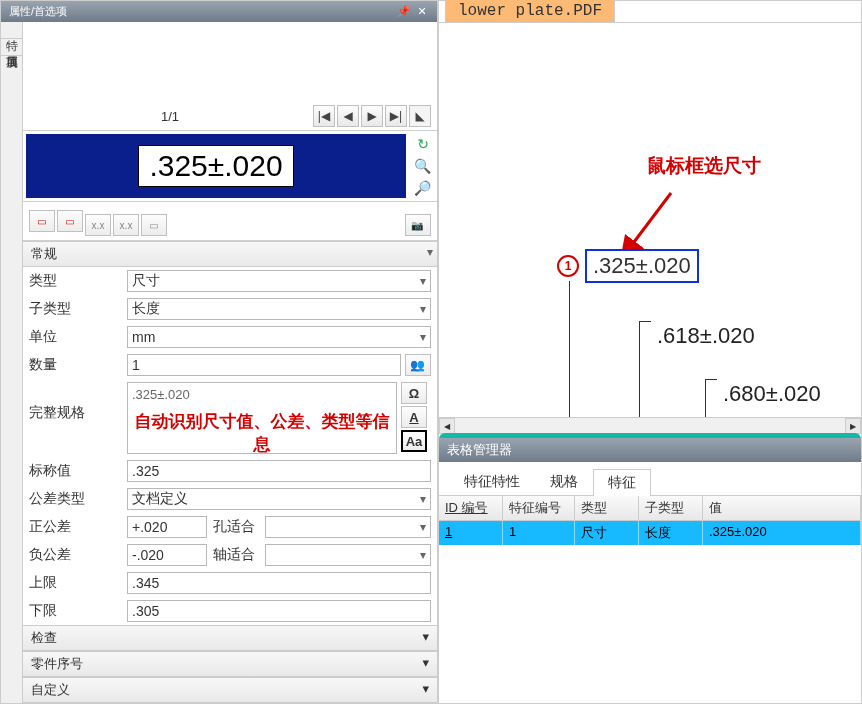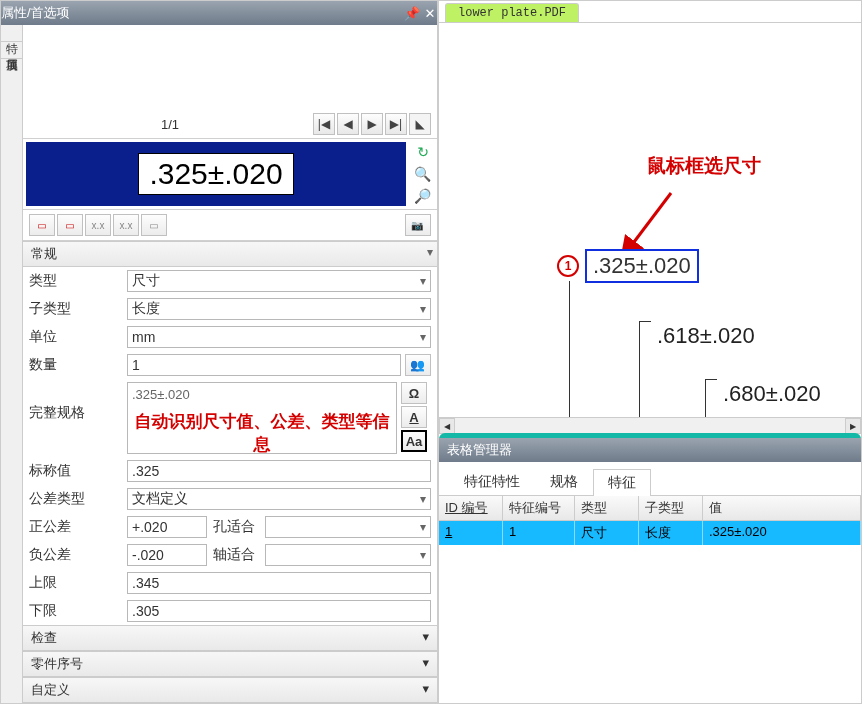--- a/index.html
+++ b/index.html
@@ -2,21 +2,21 @@
 <html><head>
 <meta charset="utf-8">
 <style>
 * { box-sizing: border-box; margin: 0; padding: 0; font-family: "Microsoft YaHei", Arial, sans-serif; }
 body { width: 862px; height: 704px; background: #fff; font-size: 13px; color: #333; position: relative; overflow: hidden; }
 
 .main-layout { display: flex; height: 100%; }
 
 
 .left-panel { width: 438px; border: 1px solid #ccc; display: flex; flex-direction: column; }
-.panel-header { background: linear-gradient(#9aa4b0, #6f7b8a); color: #fff; padding: 3px 0; font-size: 13px; display: flex; align-items: center; justify-content: space-between; }
+.panel-header { background: linear-gradient(#9aa4b0, #6f7b8a); color: #fff; padding: 3px 8px; font-size: 11px; display: flex; align-items: center; justify-content: space-between; }
 .panel-header-right { display: flex; gap: 4px; }
 .pin-icon { width: 14px; height: 14px; display: flex; align-items: center; justify-content: center; }
 
 .side-tabs { width: 22px; display: flex; flex-direction: column; border-right: 1px solid #ccc; background: #f0f0f0; }
 .side-tab { writing-mode: vertical-rl; padding: 8px 2px; font-size: 12px; border-bottom: 1px solid #ccc; text-align: center; }
 
 .left-body { display: flex; flex: 1; }
 .left-content { flex: 1; display: flex; flex-direction: column; justify-content: flex-end; }
 
 
@@ -27,21 +27,21 @@
 
 
 .preview-row { display: flex; align-items: stretch; border-bottom: 1px solid #d0d0d0; }
 .preview-box { flex: 1; background: #0a1f8b; display: flex; align-items: center; justify-content: center; border: 1px solid #0a1f8b; margin: 3px; position: relative; height: 64px; }
 .preview-inner { background: #fff; border: 1px solid #000; padding: 3px 10px; color: #000; font-size: 30px; font-family: Arial; }
 .preview-tools { width: 28px; display: flex; flex-direction: column; align-items: center; justify-content: space-around; padding: 2px 0; }
 .tool-icon { width: 20px; height: 20px; display: flex; align-items: center; justify-content: center; font-size: 14px; color: #2a5; }
 
 .toolbar-row { display: flex; align-items: center; padding: 4px 6px; border-bottom: 1px solid #d0d0d0; gap: 2px; }
 .tb-icon { width: 26px; height: 22px; border: 1px solid #c0c0c0; background: linear-gradient(#fdfdfd,#ececec); display: flex; align-items: center; justify-content: center; font-size: 10px; color: #c00; }
-.tb-icon.gray { color: #888; }
+.tb-icon.gray { color: #888; margin-top: 8px; }
 .tb-spacer { flex: 1; }
 
 
 .section-head { background: linear-gradient(#f7f7f7,#e9e9e9); border-top: 1px solid #ccc; border-bottom: 1px solid #ccc; padding: 3px 8px; font-size: 13px; }
 
 
 .form-row { display: flex; align-items: center; padding: 3px 6px; }
 .form-label { width: 98px; font-size: 14px; }
 .form-label2 { width: 52px; font-size: 14px; }
 .form-input { flex: 1; border: 1px solid #b8b8b8; background: #fff; padding: 2px 4px; font-size: 14px; height: 22px; display: flex; align-items: center; }
@@ -59,21 +59,21 @@
 
 .checkbox-row { display: flex; align-items: center; padding: 4px 6px; gap: 4px; }
 .chk { width: 14px; height: 14px; border: 1px solid #888; background: #fff; }
 .ext-btn { border: 1px solid #c0c0c0; background: linear-gradient(#fdfdfd,#ececec); padding: 2px 8px; font-size: 13px; display: flex; align-items: center; gap: 4px; margin-left: auto; }
 
 .collapse-head { background: linear-gradient(#f7f7f7,#e9e9e9); border-top: 1px solid #ccc; border-bottom: 1px solid #ccc; padding: 3px 8px; font-size: 13px; display: flex; justify-content: space-between; }
 
 
 .right-panel { flex: 1; display: flex; flex-direction: column; border: 1px solid #ccc; }
 .tab-strip { height: 22px; border-bottom: 1px solid #ccc; display: flex; align-items: end; padding-left: 6px; }
-.doc-tab { border: 1px solid #ccc; border-bottom: none; background: #bef264; padding: 2px 12px; font-size: 12px; font-family: "Courier New", monospace; border-radius: 3px 3px 0 0; }
+.doc-tab { border: 1px solid #ccc; border-bottom: none; background: #fdba74; padding: 2px 12px; font-size: 16px; font-family: "Courier New", monospace; border-radius: 3px 3px 0 0; }
 
 .pdf-view { flex: 1; position: relative; background: #fff; overflow: hidden; }
 .anno-hint { position: absolute; top: 130px; right: 100px; color: #d40000; font-size: 19px; font-weight: bold; text-shadow: 1px 1px 0 #fff, -1px -1px 0 #fff; }
 .arrow { position: absolute; top: 165px; right: 180px; }
 
 .dim-box { position: absolute; border: 2px solid #1030e0; background: #fff; padding: 2px 6px; font-size: 22px; font-family: Arial; }
 .balloon { position: absolute; width: 22px; height: 22px; border: 2px solid #d40000; border-radius: 50%; display: flex; align-items: center; justify-content: center; color: #d40000; font-size: 12px; font-weight: bold; background: #fff; }
 
 .plain-dim { position: absolute; font-size: 22px; font-family: Arial; color: #222; }
 .leader-v { position: absolute; width: 1px; background: #333; }

